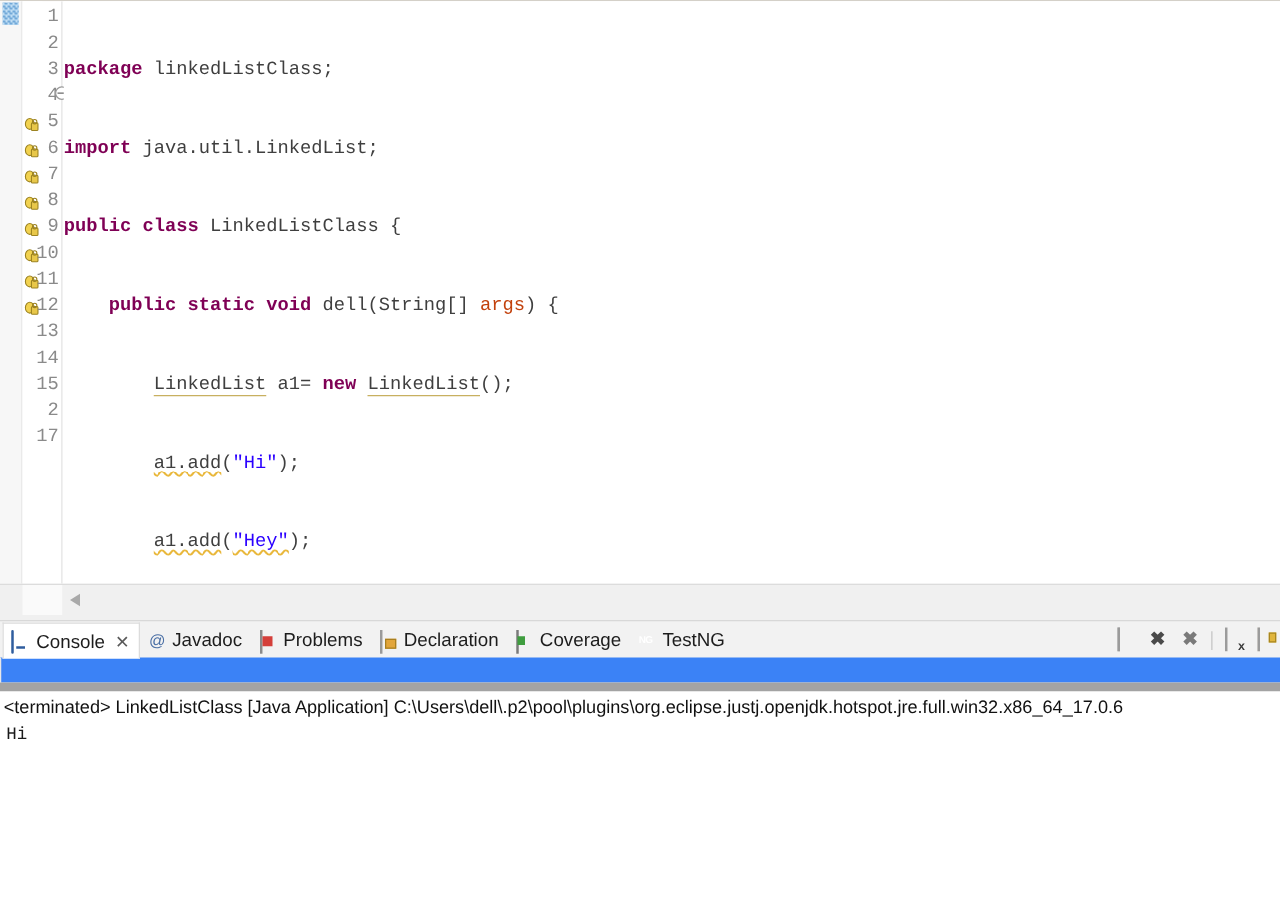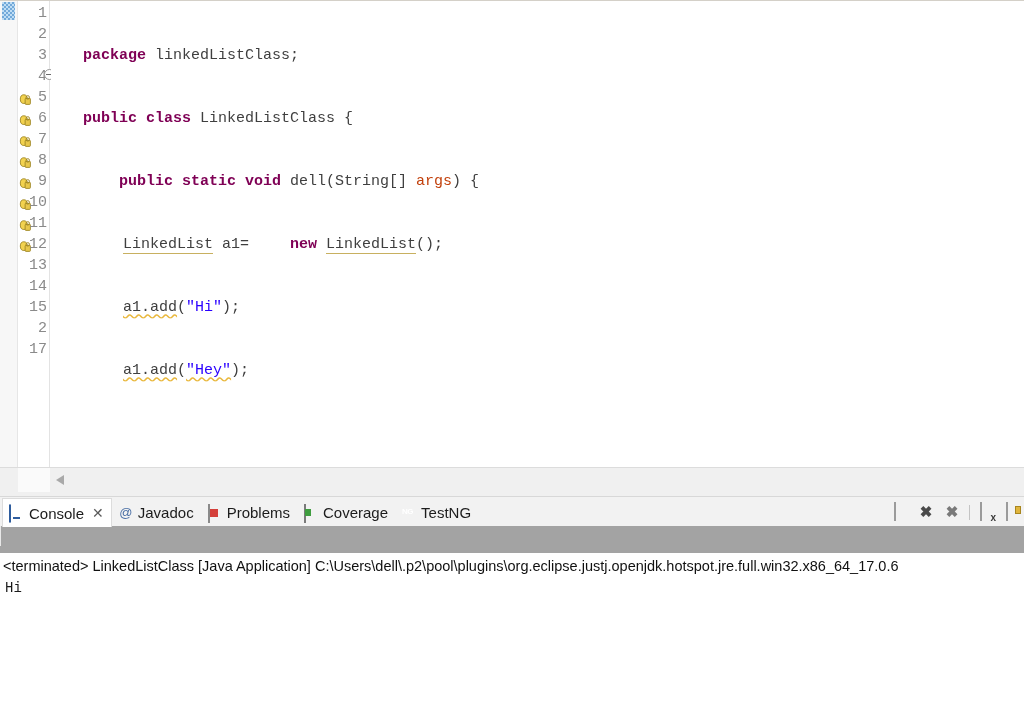--- a/index.html
+++ b/index.html
@@ -112,21 +112,21 @@
     white-space: pre;
     overflow: hidden;
   }
   .code-line {
     height: 21px;
     white-space: pre;
     position: relative;
   }
 
   
-  .kw   { color: #7f0055; font-weight: bold; margin-left: 32px; }
+  .kw   { color: #7f0055; font-weight: bold; }
   .str  { color: #2a00ff; }
   .plain{ color: #3f3f3f; }
 
   
   .sq {
     text-decoration: underline wavy #e9b83c;
     text-decoration-skip-ink: none;
     text-underline-offset: 2px;
   }
   .ul-solid {
@@ -181,21 +181,21 @@
     border-bottom: 5px solid transparent;
     border-right: 8px solid #a9a9a9;
   }
 
   
   .console-panel {
     position: absolute;
     left: 0; top: 496px;
     width: 1024px;
     height: 164px;
-    background: #a3a3a3;
+    background: #3b82f6;
   }
   .tab-bar {
     position: absolute;
     left: 0; top: 0;
     width: 1024px;
     height: 30px;
     background: #f2f2f2;
     border-top: 1px solid #d8d8d8;
     box-sizing: border-box;
   }
@@ -481,20 +481,21 @@
         <div class="ln">2</div>
         <div class="ln">17</div>
       </div>
 
       <div class="gutter-sep"></div>
 
       <div class="fold-marker" style="top:68px"></div>
 
       <div class="code-area">
         <div class="code-line"><span class="kw">package</span><span class="plain"> linkedListClass;</span></div>
+        <div class="code-line"><span class="kw">import</span><span class="plain"> java.util.LinkedList;</span></div>
         <div class="code-line"><span class="kw">public class</span><span class="plain"> LinkedListClass {</span></div>
         <div class="code-line"><span class="plain">    </span><span class="kw">public static void</span><span class="plain"> dell(String[] </span><span class="plain" style="color:#c2410c">args</span><span class="plain">) {</span></div>
         <div class="code-line"><span class="plain">        </span><span class="plain ul-solid">LinkedList</span><span class="plain"> a1= </span><span class="kw">new</span><span class="plain"> </span><span class="plain ul-solid">LinkedList</span><span class="plain">();</span></div>
         <div class="code-line"><span class="plain">        </span><span class="plain sq">a1.add</span><span class="plain">(</span><span class="str">"Hi"</span><span class="plain">);</span></div>
         <div class="code-line"><span class="plain">        </span><span class="plain sq">a1.add</span><span class="plain">(</span><span class="str sq">"Hey"</span><span class="plain">);</span></div>
         
         
         
         
         
@@ -531,20 +532,24 @@
               <span class="icon-javadoc">@</span>
             </span>
           <span class="tlabel">Javadoc</span>
         </div>
 
         <div class="tab">
           <span class="tab-icon"><span class="icon-problems"></span></span>
           <span class="tlabel">Problems</span>
         </div>
 
+        <div class="tab">
+          <span class="tab-icon"><span class="icon-declaration"></span></span>
+          <span class="tlabel">Declaration</span>
+        </div>
 
         <div class="tab">
           <span class="tab-icon"><span class="icon-coverage"></span></span>
           <span class="tlabel">Coverage</span>
         </div>
 
         <div class="tab">
           <span class="tab-icon"><span class="icon-testng"></span></span>
           <span class="tlabel">TestNG</span>
         </div>

